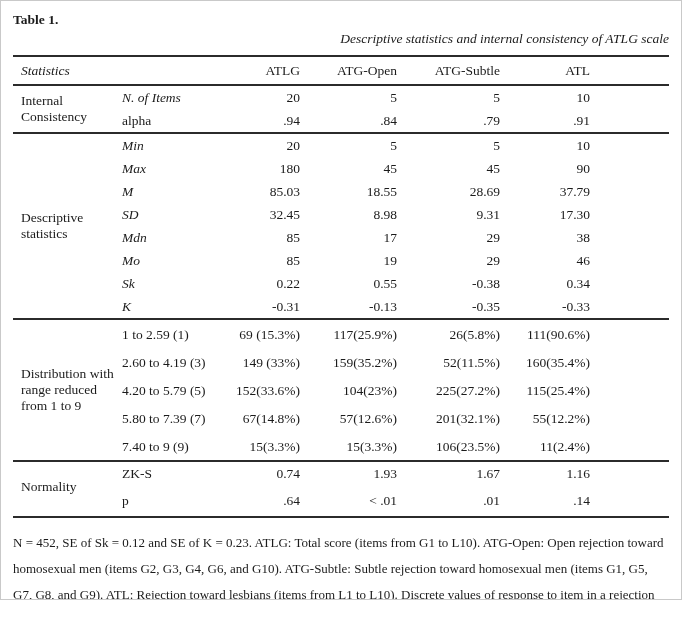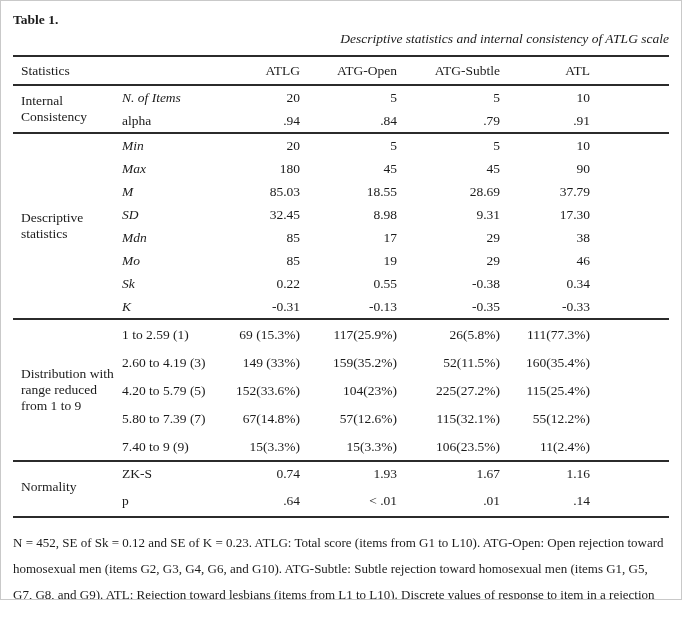--- a/index.html
+++ b/index.html
@@ -12,21 +12,21 @@
   }
   .title{font-weight:bold;font-size:13.5px;line-height:17px;}
   .subtitle{font-style:italic;font-size:13.5px;line-height:17px;margin-top:2px;margin-bottom:8px;text-align:right;}
   table.stats{
     border-collapse:collapse;width:656px;table-layout:fixed;
     border-top:2px solid #2b2b2b;border-bottom:2px solid #2b2b2b;
     font-size:13.5px;line-height:17px;
   }
   th,td{font-weight:normal;vertical-align:middle;overflow:hidden;}
   thead th{padding:5px 0;border-bottom:2px solid #2b2b2b;}
-  th.stat-head{text-align:left;padding-left:8px;}
+  th.stat-head{text-align:left;padding-left:8px;font-style:italic;}
   th.col-head{text-align:right;padding-right:12px;}
   th.col-head.last{padding-right:79px;}
   tbody td{padding:3px 0;}
   td.group{padding-left:8px;vertical-align:middle;line-height:16px;}
   td.stat{padding-left:6px;}
   td.num{text-align:right;padding-right:12px;}
   td.num.last{padding-right:79px;}
   .it{font-style:italic;margin-left:24px;}
   tr.gstart td{border-top:2px solid #2b2b2b;}
   tr.sec-dist td{padding-top:5.5px;padding-bottom:5.5px;}
@@ -133,41 +133,41 @@
         <td class="num">-0.35</td>
         <td class="num last">-0.33</td>
       </tr>
 
       <tr class="sec-dist gstart">
         <td class="group" rowspan="5">Distribution with range reduced from 1 to 9</td>
         <td class="stat">1 to 2.59 (1)</td>
         <td class="num">69 (15.3%)</td>
         <td class="num">117(25.9%)</td>
         <td class="num">26(5.8%)</td>
-        <td class="num last">111(77.3%)</td>
+        <td class="num last">111(90.6%)</td>
       </tr>
       <tr class="sec-dist">
         <td class="stat">2.60 to 4.19 (3)</td>
         <td class="num">149 (33%)</td>
         <td class="num">159(35.2%)</td>
         <td class="num">52(11.5%)</td>
         <td class="num last">160(35.4%)</td>
       </tr>
       <tr class="sec-dist">
         <td class="stat">4.20 to 5.79 (5)</td>
         <td class="num">152(33.6%)</td>
         <td class="num">104(23%)</td>
         <td class="num">225(27.2%)</td>
         <td class="num last">115(25.4%)</td>
       </tr>
       <tr class="sec-dist">
         <td class="stat">5.80 to 7.39 (7)</td>
         <td class="num">67(14.8%)</td>
         <td class="num">57(12.6%)</td>
-        <td class="num">115(32.1%)</td>
+        <td class="num">201(32.1%)</td>
         <td class="num last">55(12.2%)</td>
       </tr>
       <tr class="sec-dist">
         <td class="stat">7.40 to 9 (9)</td>
         <td class="num">15(3.3%)</td>
         <td class="num">15(3.3%)</td>
         <td class="num">106(23.5%)</td>
         <td class="num last">11(2.4%)</td>
       </tr>
 

